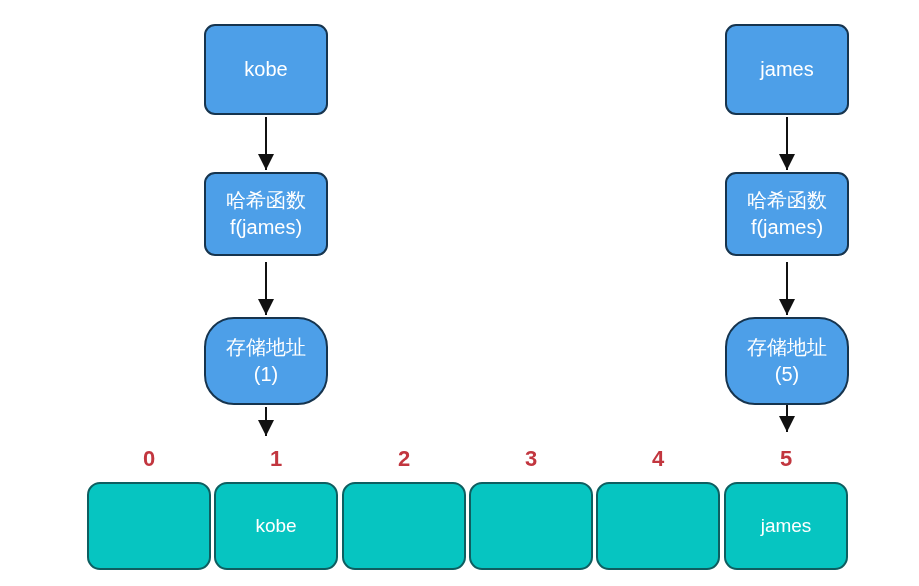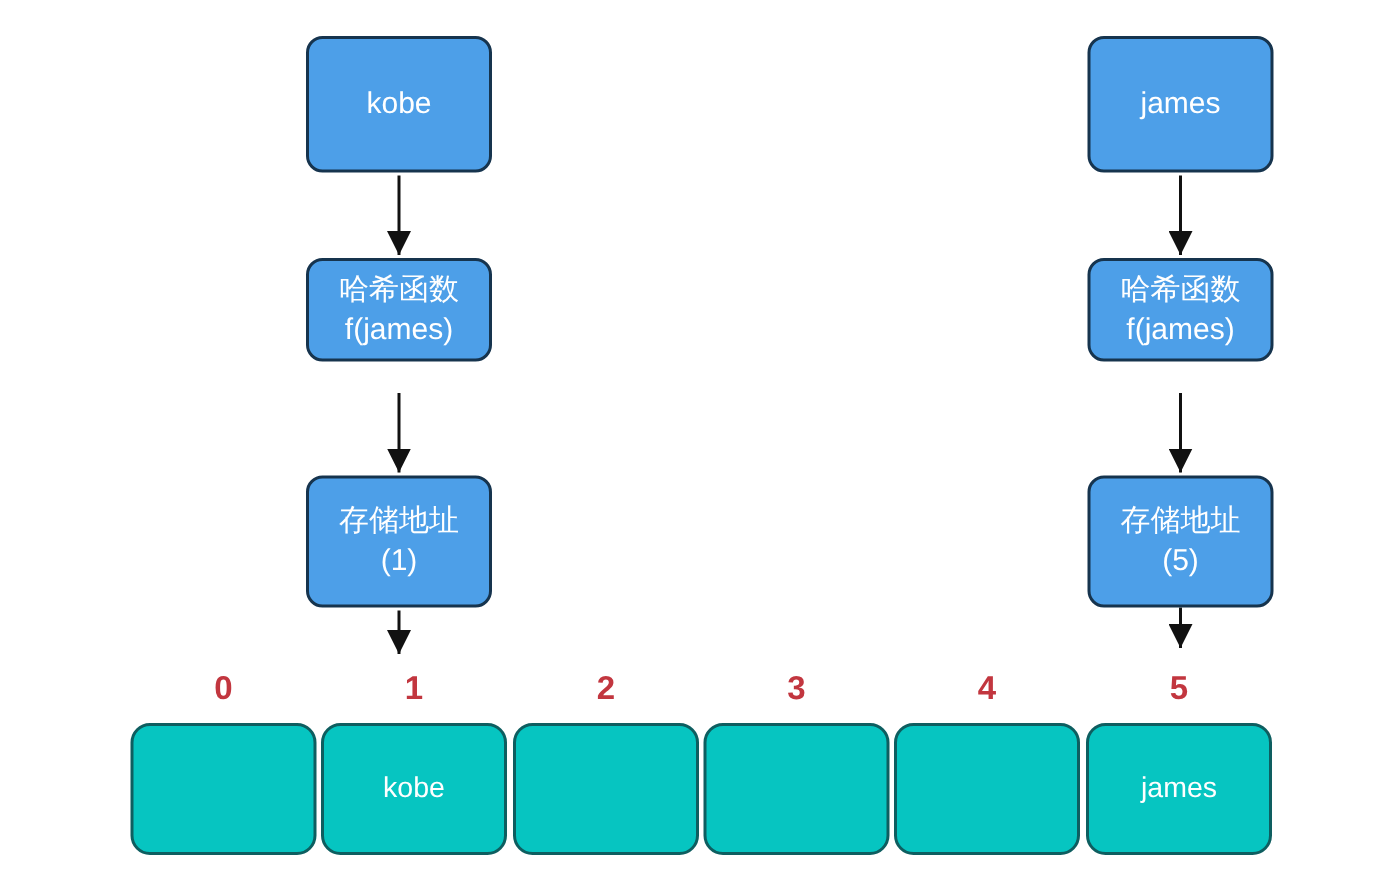--- a/index.html
+++ b/index.html
@@ -46,22 +46,22 @@
     flex-direction: column;
     align-items: center;
     justify-content: center;
     font-size: 20px;
     line-height: 1.35;
     text-align: center;
   }
   .flow-left  { left: 204px; }
   .flow-right { left: 725px; }
   .row-input   { top: 24px;  height: 91px; }
-  .row-hash    { top: 172px; height: 69px; text-align: center; }
-  .row-address { top: 317px; height: 88px; }
+  .row-hash    { top: 172px; height: 84px; text-align: center; }
+  .row-address { top: 317px; height: 88px; border-radius: 30px; }
   .cell {
     position: absolute;
     top: 482px;
     width: 124px;
     height: 88px;
     background: var(--cell-fill);
     border: 2.5px solid var(--cell-border);
     border-radius: 13px;
     color: #fff;
     display: flex;

